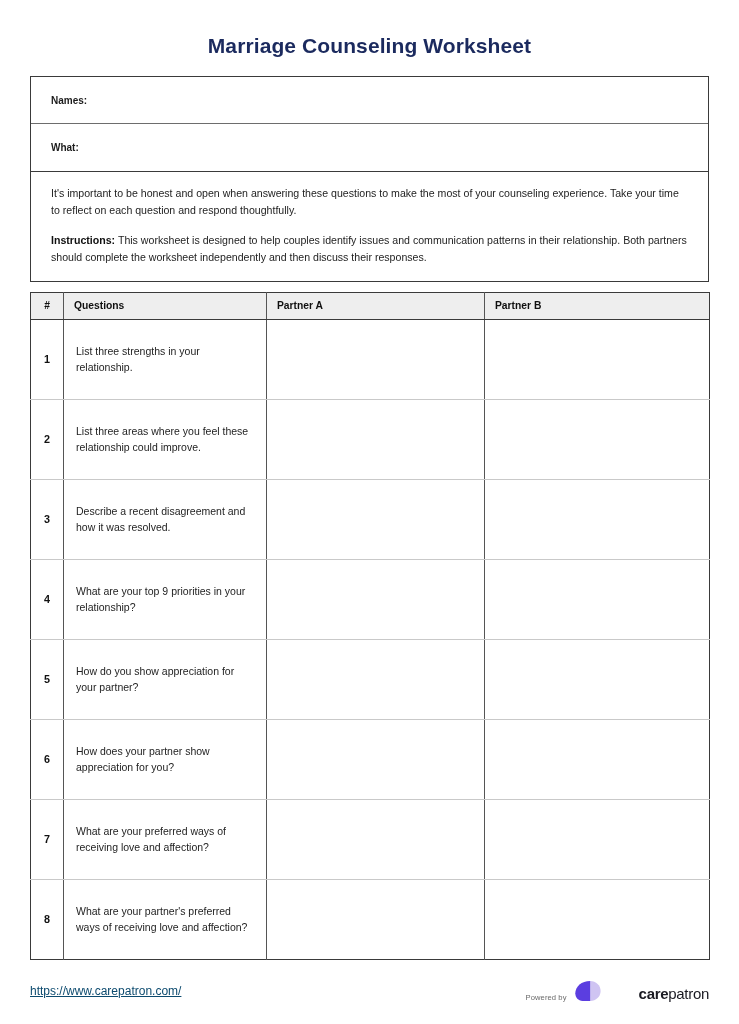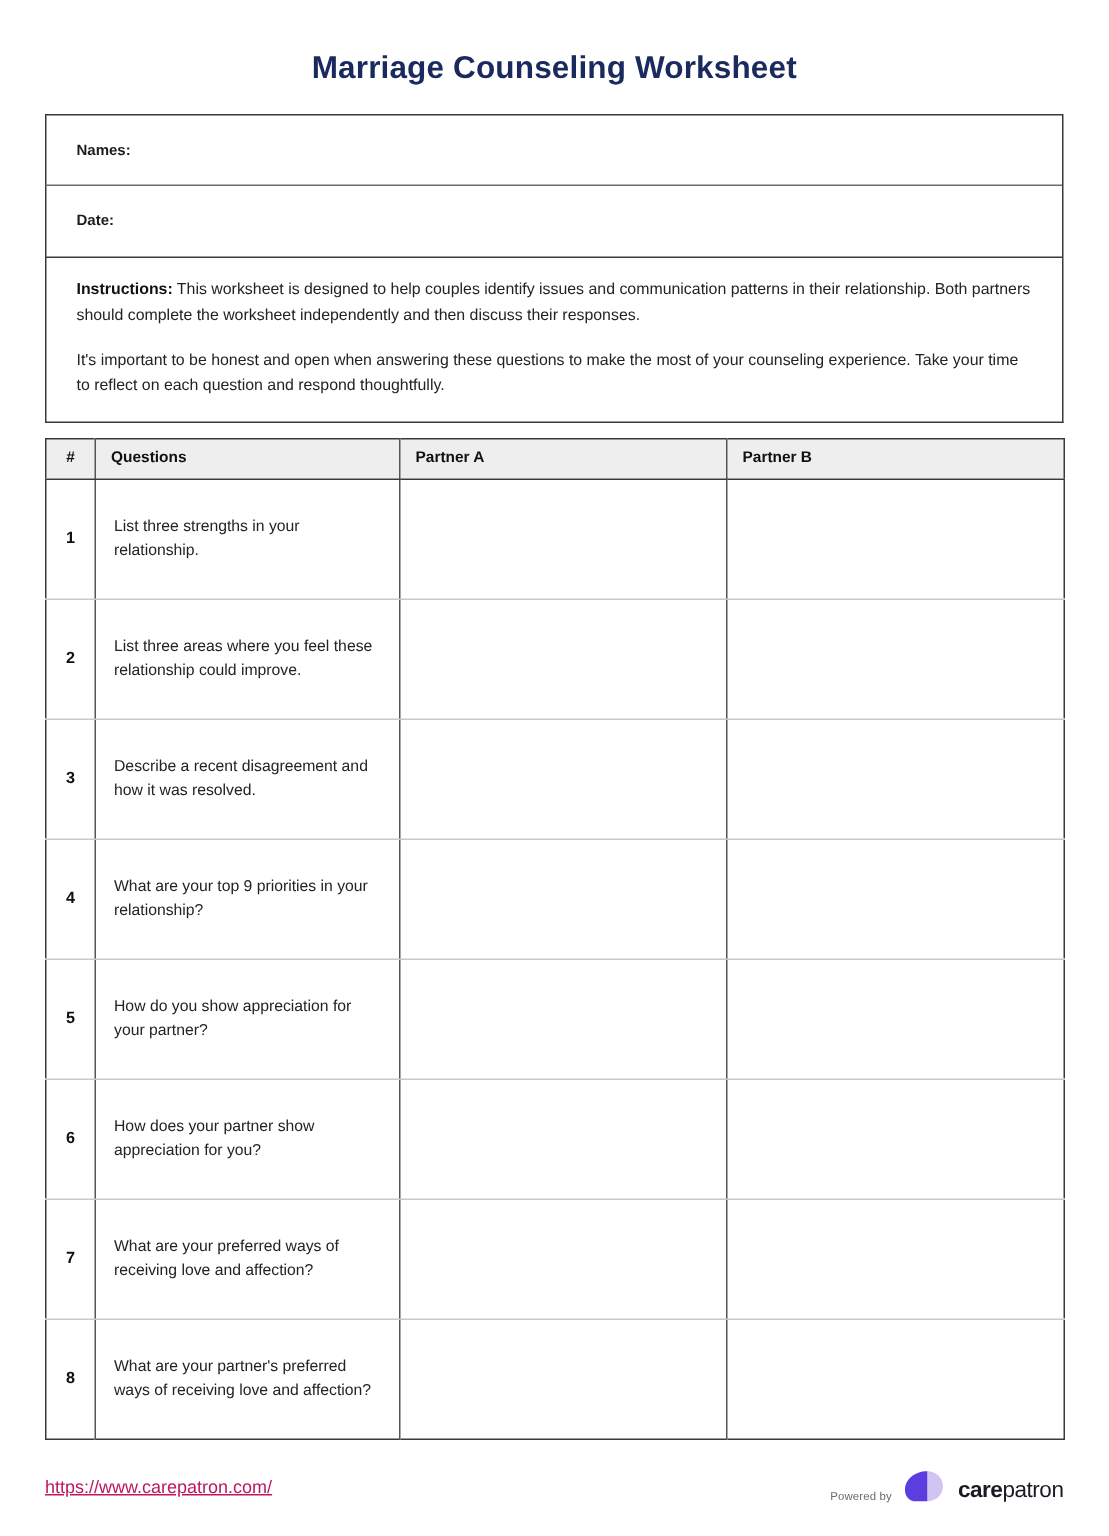--- a/index.html
+++ b/index.html
@@ -136,66 +136,67 @@
     position: absolute;
     left: 30px;
     right: 30px;
     bottom: 22px;
     display: flex;
     align-items: center;
     justify-content: space-between;
   }
   .footer-url {
     font-size: 12px;
-    color: #be185d;
+    color: #0c4a6e;
     text-decoration: underline;
   }
   .brand-lockup {
     display: flex;
     align-items: flex-end;
     gap: 7px;
   }
   .powered-by {
     font-size: 7.6px;
     color: #6a6a6a;
     letter-spacing: 0.1px;
   }
   .brand-mark {
     display: block;
   }
   .brand-word {
     font-size: 15px;
     color: #1a1a22;
     letter-spacing: -0.3px;
     white-space: nowrap;
+    margin-left: 28px;
   }
   .brand-word .brand-strong { font-weight: bold; }
   .brand-word .brand-light  { font-weight: normal; }
 </style>
 </head>
 <body>
 
 <div class="page">
 
   <h1 class="worksheet-title">Marriage Counseling Worksheet</h1>
 
   <div class="identity-block">
     <div class="field-row with-divider">
       <span class="field-label">Names:</span>
       <span class="field-value"></span>
     </div>
     <div class="field-row">
-      <span class="field-label">Date:</span>
+      <span class="field-label">What:</span>
       <span class="field-value"></span>
     </div>
   </div>
 
   <div class="instructions-block">
+    <p class="instructions-para">It's important to be honest and open when answering these questions to make the most of your counseling experience. Take your time to reflect on each question and respond thoughtfully.</p>
     <p class="instructions-para"><span class="instructions-lead">Instructions:</span><span> This worksheet is designed to help couples identify issues and communication patterns in their relationship. Both partners should complete the worksheet independently and then discuss their responses.</span></p>
-    <p class="instructions-para">It's important to be honest and open when answering these questions to make the most of your counseling experience. Take your time to reflect on each question and respond thoughtfully.</p>
   </div>
 
   <table class="questions-table">
     <colgroup>
       <col class="col-num">
       <col class="col-q">
       <col class="col-a">
       <col class="col-b">
     </colgroup>
     <thead>

